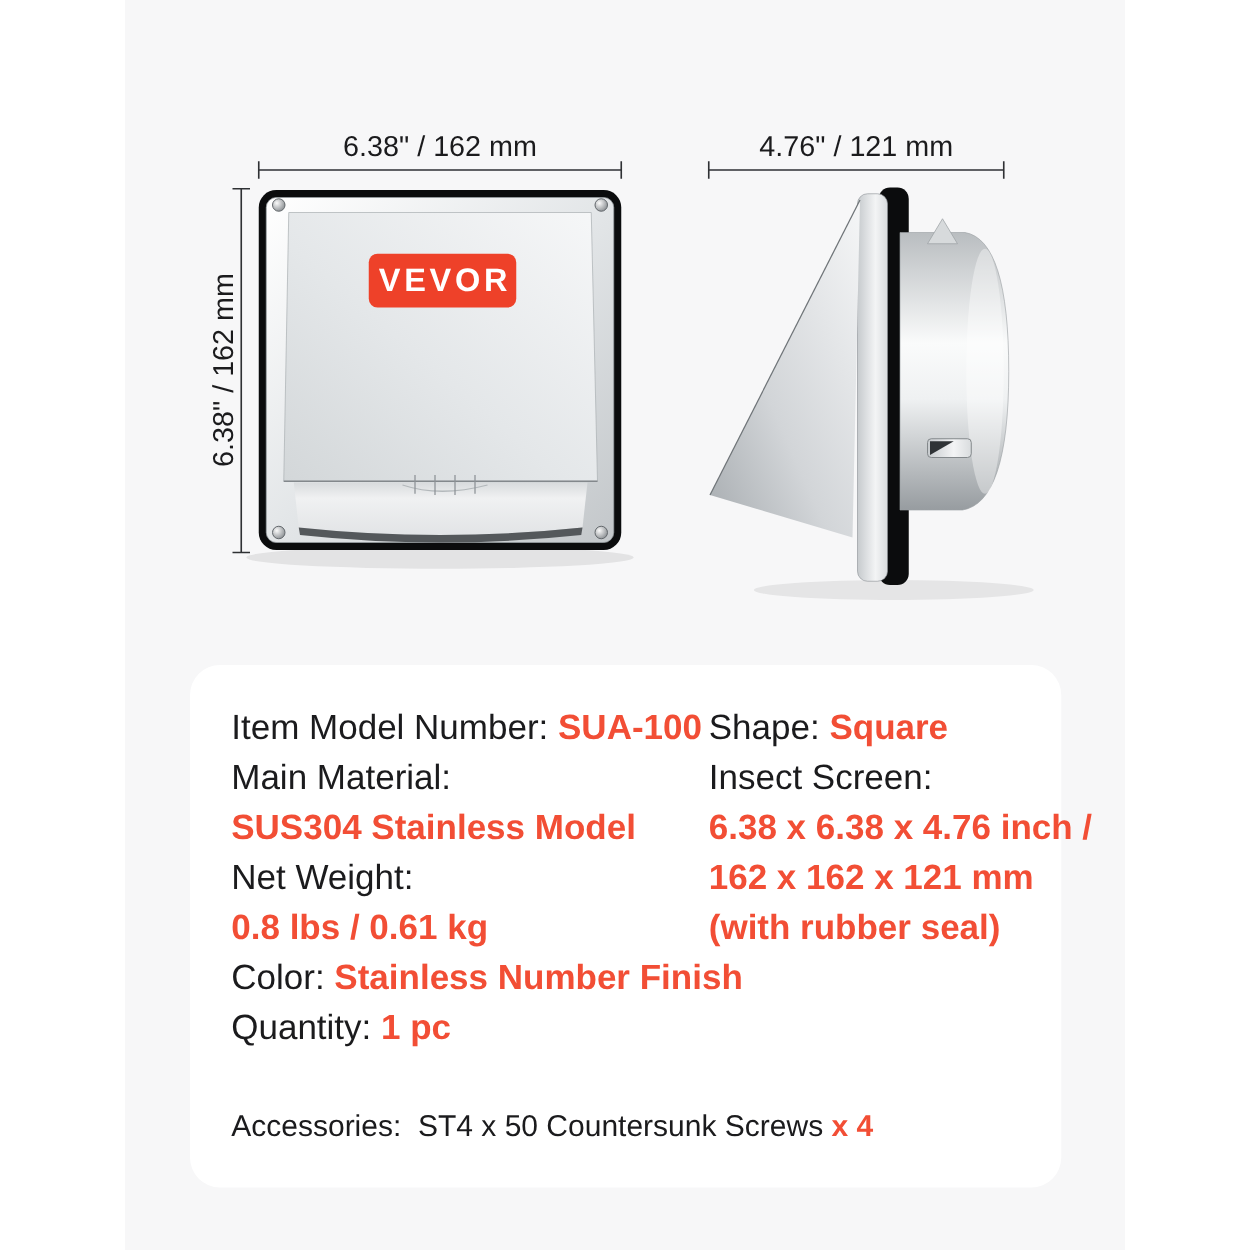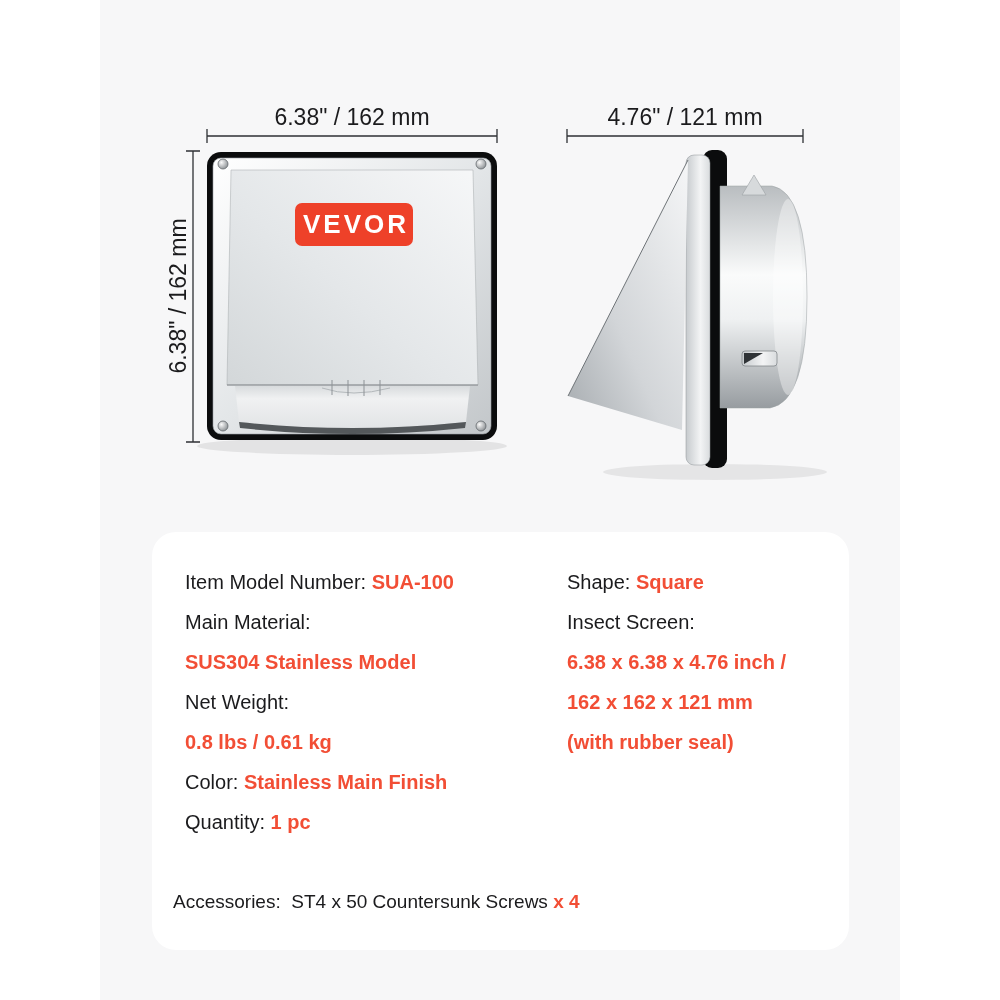--- a/index.html
+++ b/index.html
@@ -5,25 +5,25 @@
   html,body{margin:0;padding:0;}
   .canvas{position:relative;width:1000px;height:1000px;background:var(--page,#ffffff);
           font-family:"Liberation Sans",sans-serif;overflow:hidden;}
   .band{position:absolute;left:100px;top:0;width:800px;height:1000px;background:var(--band,#f7f7f8);}
   .stage{position:absolute;left:100px;top:80px;width:800px;height:440px;}
   .panel{position:absolute;left:152px;top:532px;width:697px;height:418px;
          background:var(--panel,#ffffff);border-radius:24px;}
   .col{position:absolute;top:30px;}
   .col-left{left:33px;}
   .col-right{left:415px;}
-  .row{height:40px;line-height:40px;font-size:20px;color:var(--text,#1b1b1d);white-space:pre;}
+  .row{height:40px;line-height:40px;font-size:28px;color:var(--text,#1b1b1d);white-space:pre;}
   .lab{color:var(--text,#1b1b1d);font-weight:500;}
   .val{color:var(--accent,#f24e35);font-weight:700;}
-  .acc-row{position:absolute;left:21px;top:350px;height:40px;line-height:40px;
-           font-size:19px;color:var(--text,#1b1b1d);white-space:pre;}
+  .acc-row{position:absolute;left:33px;top:350px;height:40px;line-height:40px;
+           font-size:24px;color:var(--text,#1b1b1d);white-space:pre;}
   svg text.dim{font-size:23px;fill:var(--text,#17181a);font-family:"Liberation Sans",sans-serif;}
   svg text.logo-text{font-size:26px;font-weight:bold;fill:#ffffff;letter-spacing:3px;
            font-family:"Liberation Sans",sans-serif;}
   svg .dimline{stroke:#2f3134;stroke-width:1.3;fill:none;}
 </style>
 </head>
 <body>
 
 <div class="canvas">
   <div class="band"></div>
@@ -120,21 +120,21 @@
     </svg>
   </div>
 
   <div class="panel">
     <div class="col col-left">
       <div class="row"><span class="lab">Item Model Number: </span><span class="val">SUA-100</span></div>
       <div class="row"><span class="lab">Main Material:</span><span class="val"></span></div>
       <div class="row"><span class="lab"></span><span class="val">SUS304 Stainless Model</span></div>
       <div class="row"><span class="lab">Net Weight:</span><span class="val"></span></div>
       <div class="row"><span class="lab"></span><span class="val">0.8 lbs / 0.61 kg</span></div>
-      <div class="row"><span class="lab">Color: </span><span class="val">Stainless Main Finish</span></div>
+      <div class="row"><span class="lab">Color: </span><span class="val">Stainless Number Finish</span></div>
       <div class="row"><span class="lab">Quantity: </span><span class="val">1 pc</span></div>
     </div>
     <div class="col col-right">
       <div class="row"><span class="lab">Shape: </span><span class="val">Square</span></div>
       <div class="row"><span class="lab">Insect Screen:</span><span class="val"></span></div>
       <div class="row"><span class="lab"></span><span class="val">6.38 x 6.38 x 4.76 inch /</span></div>
       <div class="row"><span class="lab"></span><span class="val">162 x 162 x 121 mm</span></div>
       <div class="row"><span class="lab"></span><span class="val">(with rubber seal)</span></div>
     </div>
     <div class="acc-row"><span class="lab">Accessories:  ST4 x 50 Countersunk Screws </span><span class="val">x 4</span></div>

